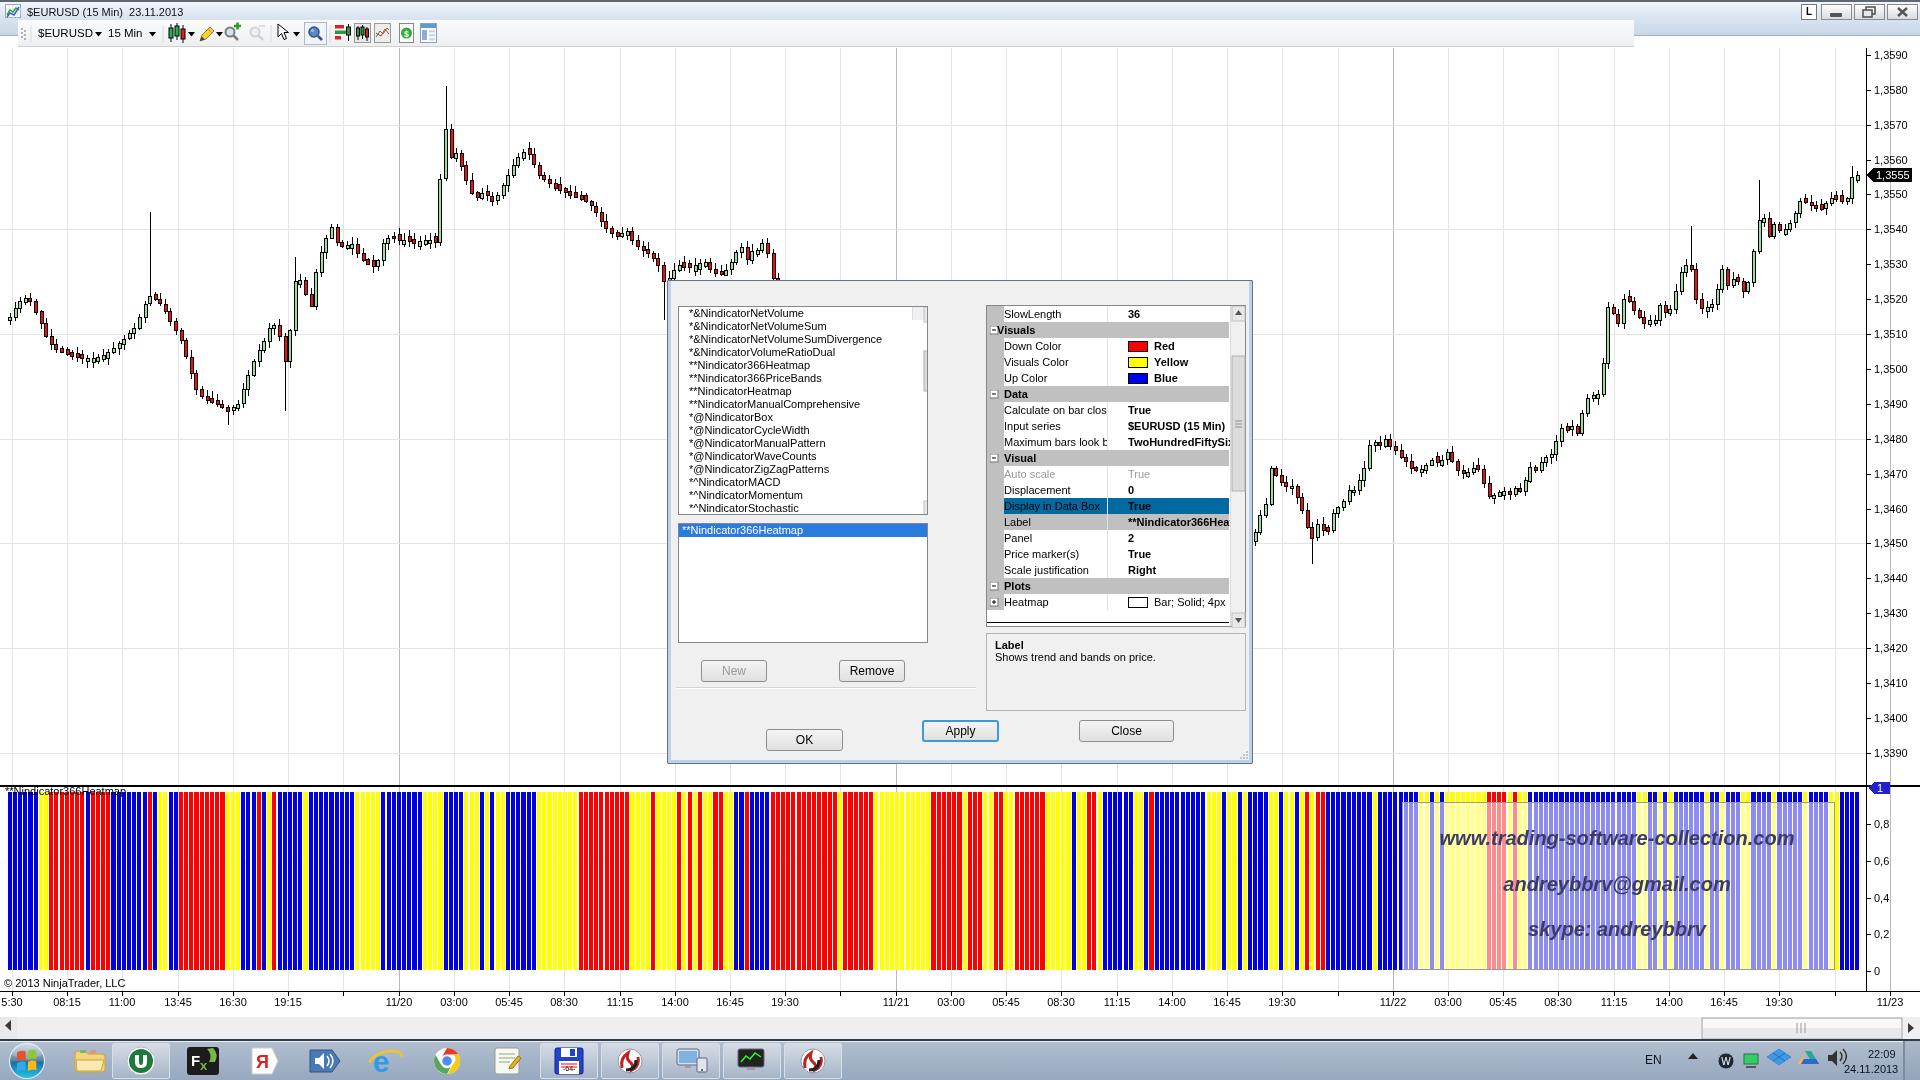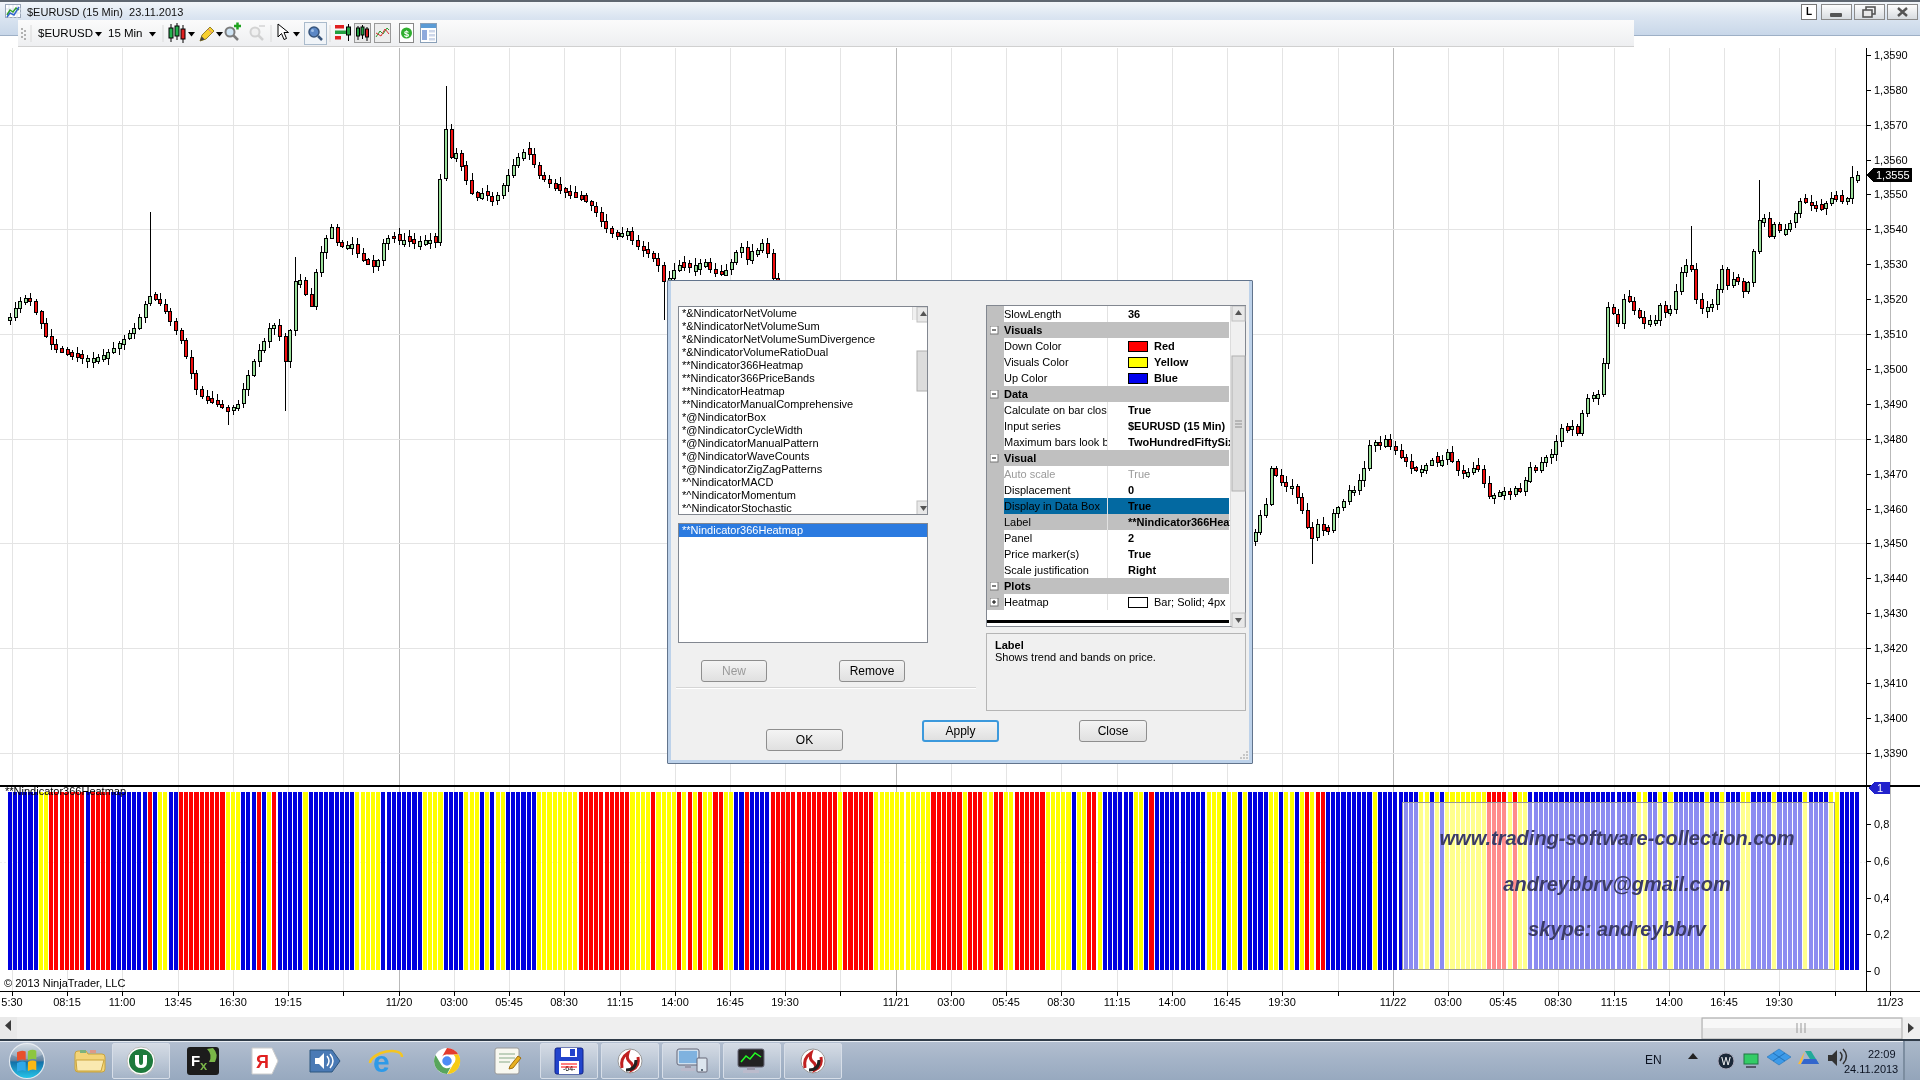--- a/index.html
+++ b/index.html
@@ -5,26 +5,26 @@
 .titlebar{position:absolute;left:0;top:0;width:1920px;height:36px;background:linear-gradient(180deg,#f2f6fa 0%,#dbe5f1 45%,#c8d7e9 100%);border-bottom:1px solid #9eb0c6;border-top:2px solid #5f6771}
 .titlebar .txt{position:absolute;left:27px;top:4px;font-size:11px;color:#111}
 .wbtn{position:absolute;top:2px;height:16px;border:1px solid #8a8a8a;background:linear-gradient(180deg,#fdfdfd,#d8dce0);font-size:10px;text-align:center;line-height:14px;color:#222}
 .toolbar{position:absolute;left:18px;top:20px;width:1616px;height:27px;background:linear-gradient(180deg,#fbfbfb,#eeeff1);border-bottom:1px solid #d0d0d0}
 .dlg{position:absolute;left:667px;top:280px;width:586px;height:484px;background:#f0f0f0;border:1px solid #62748c;box-shadow:0 0 0 0px;border-radius:1px}
 .dlg-frame{position:absolute;left:0;top:0;right:0;bottom:0;border:3px solid #bdd2ea;border-top:none;pointer-events:none}
 .dlg-title{position:absolute;left:0;top:0;width:100%;height:23px;background:linear-gradient(180deg,#9db6d6 0%,#b6cbe4 45%,#d2dfef 100%)}
 .dlg-title span{position:absolute;left:9px;top:5px;font-size:12px;color:#101010}
 .dlg-close{position:absolute;right:9px;top:6px;width:14px;height:14px;border:2px solid #4f1616;border-radius:3px;background:linear-gradient(180deg,#f0a088,#d65535 45%,#c03a1c)}
 .listbox{position:absolute;left:10px;top:25px;width:250px;height:209px;background:#fff;border:1px solid #828790;font-size:11px;overflow:hidden}
-.listbox div{height:13px;line-height:13px;padding-left:3px;white-space:nowrap}
+.listbox div{height:13px;line-height:13px;padding-left:10px;white-space:nowrap}
 .lb2{position:absolute;left:10px;top:242px;width:250px;height:120px;background:#fff;border:1px solid #828790;font-size:11px}
 .sel{background:#2a7ae0;color:#fff;height:13px;line-height:13px;padding-left:3px}
 .btn{position:absolute;height:22px;background:linear-gradient(180deg,#f4f4f4,#e0e0e0);border:1px solid #8e8e8e;border-radius:3px;font-size:12px;text-align:center;line-height:20px;color:#000}
 .pgrid{position:absolute;left:318px;top:24px;width:260px;height:322px;background:#fff;border:1px solid #828790;font-size:11px}
-.prow{position:absolute;left:0;width:242px;height:29px;line-height:16px;border-bottom:3px solid #000000}
+.prow{position:absolute;left:0;width:242px;height:29px;line-height:16px;border-bottom:1px solid #000000}
 .pname{position:absolute;left:17px;top:0;width:104px;height:16px;overflow:hidden;white-space:nowrap;border-right:1px solid #e2e2e2;background:transparent}
 .pval{position:absolute;left:138px;top:0;width:117px;height:16px;font-weight:bold;padding-left:3px;overflow:hidden;white-space:nowrap}
 .pgroup{background:#c0c0c0;font-weight:bold}
 .pmargin{position:absolute;left:0;top:0;width:17px;height:16px;background:#c0c0c0}
 .swatch{display:inline-block;width:20px;height:11px;border:1px solid #000;vertical-align:-2px;margin-right:6px}
 .desc{position:absolute;left:318px;top:352px;width:260px;height:78px;background:#f0f0f0;border:1px solid #b5b5b5;font-size:11px;padding:5px 8px}
 .vsb{position:absolute;top:0;right:0;width:15px;height:100%;background:#f0f0f0;border-left:1px solid #dcdcdc}
 .scrollrow{position:absolute;left:0;top:1013px;width:1920px;height:27px;background:#fff}
 .taskbar{position:absolute;left:0;top:1039px;width:1920px;height:41px;background:linear-gradient(180deg,#b3bfd0 0%,#a5b4c8 45%,#97a9bf 100%);border-top:2px solid #2f3b48;box-shadow:inset 0 1px 0 #e8edf3}
 .tbtn{position:absolute;top:2px;width:58px;height:36px;border:1px solid #d7dee8;border-radius:2px;background:linear-gradient(180deg,rgba(255,255,255,0.45),rgba(255,255,255,0.12))}
@@ -1442,21 +1442,21 @@
         <div class="pmargin"></div>
         <div class="pname" style="color:#000">SlowLength</div>
         <div class="pval" style="color:#000;font-weight:bold">36</div>
       </div>
       <div class="prow pgroup" style="top:16px">
         <div class="pmargin"></div>
         <svg width="9" height="9" style="position:absolute;left:3px;top:4px">
           <rect width="8" height="8" fill="#fff" stroke="#777"></rect>
           <line x1="2" y1="4" x2="6" y2="4" stroke="#000"></line>
         </svg>
-        <div style="position:absolute;left:17px;top:0">Visuals</div>
+        <div style="position:absolute;left:10px;top:0">Visuals</div>
       </div>
       <div class="prow" style="top:32px;background:#fff">
         <div class="pmargin"></div>
         <div class="pname" style="color:#000">Down Color</div>
         <div class="pval" style="color:#000;font-weight:bold"><span class="swatch" style="background:#ff0000"></span>Red</div>
       </div>
       <div class="prow" style="top:48px;background:#fff">
         <div class="pmargin"></div>
         <div class="pname" style="color:#000">Visuals Color</div>
         <div class="pval" style="color:#000;font-weight:bold"><span class="swatch" style="background:#ffff00"></span>Yellow</div>
@@ -1570,21 +1570,21 @@
         <circle cx="9" cy="3" r="1"></circle>
         <circle cx="6" cy="6" r="1"></circle>
         <circle cx="9" cy="6" r="1"></circle>
         <circle cx="3" cy="9" r="1"></circle>
         <circle cx="6" cy="9" r="1"></circle>
         <circle cx="9" cy="9" r="1"></circle>
       </g>
     </svg>
 <div class="btn" style="left:98px;top:448px;width:77px">OK</div>
 <div class="btn" style="left:254px;top:439px;width:77px;border:2px solid #3c99dc;line-height:18px">Apply</div>
-<div class="btn" style="left:411px;top:439px;width:68px">Close</div>
+<div class="btn" style="left:411px;top:439px;width:95px">Close</div>
 </div>
 <div class="scrollrow">
 <svg width="1920" height="27">
 <rect x="0" y="4" width="1920" height="23" fill="#efefef"></rect>
 <rect x="0" y="4" width="17" height="23" fill="#e9e9e9"></rect>
 <path d="M11 7 l-6 5.5 6 5.5 z" fill="#3a3a3a"></path>
 <rect x="1702" y="5" width="200" height="21" fill="#e9e9e9" stroke="#aaa"></rect>
 <rect x="1703" y="6" width="198" height="9" fill="#f8f8f8"></rect>
 <g stroke="#999">
         <line x1="1797" y1="10" x2="1797" y2="20"></line>

